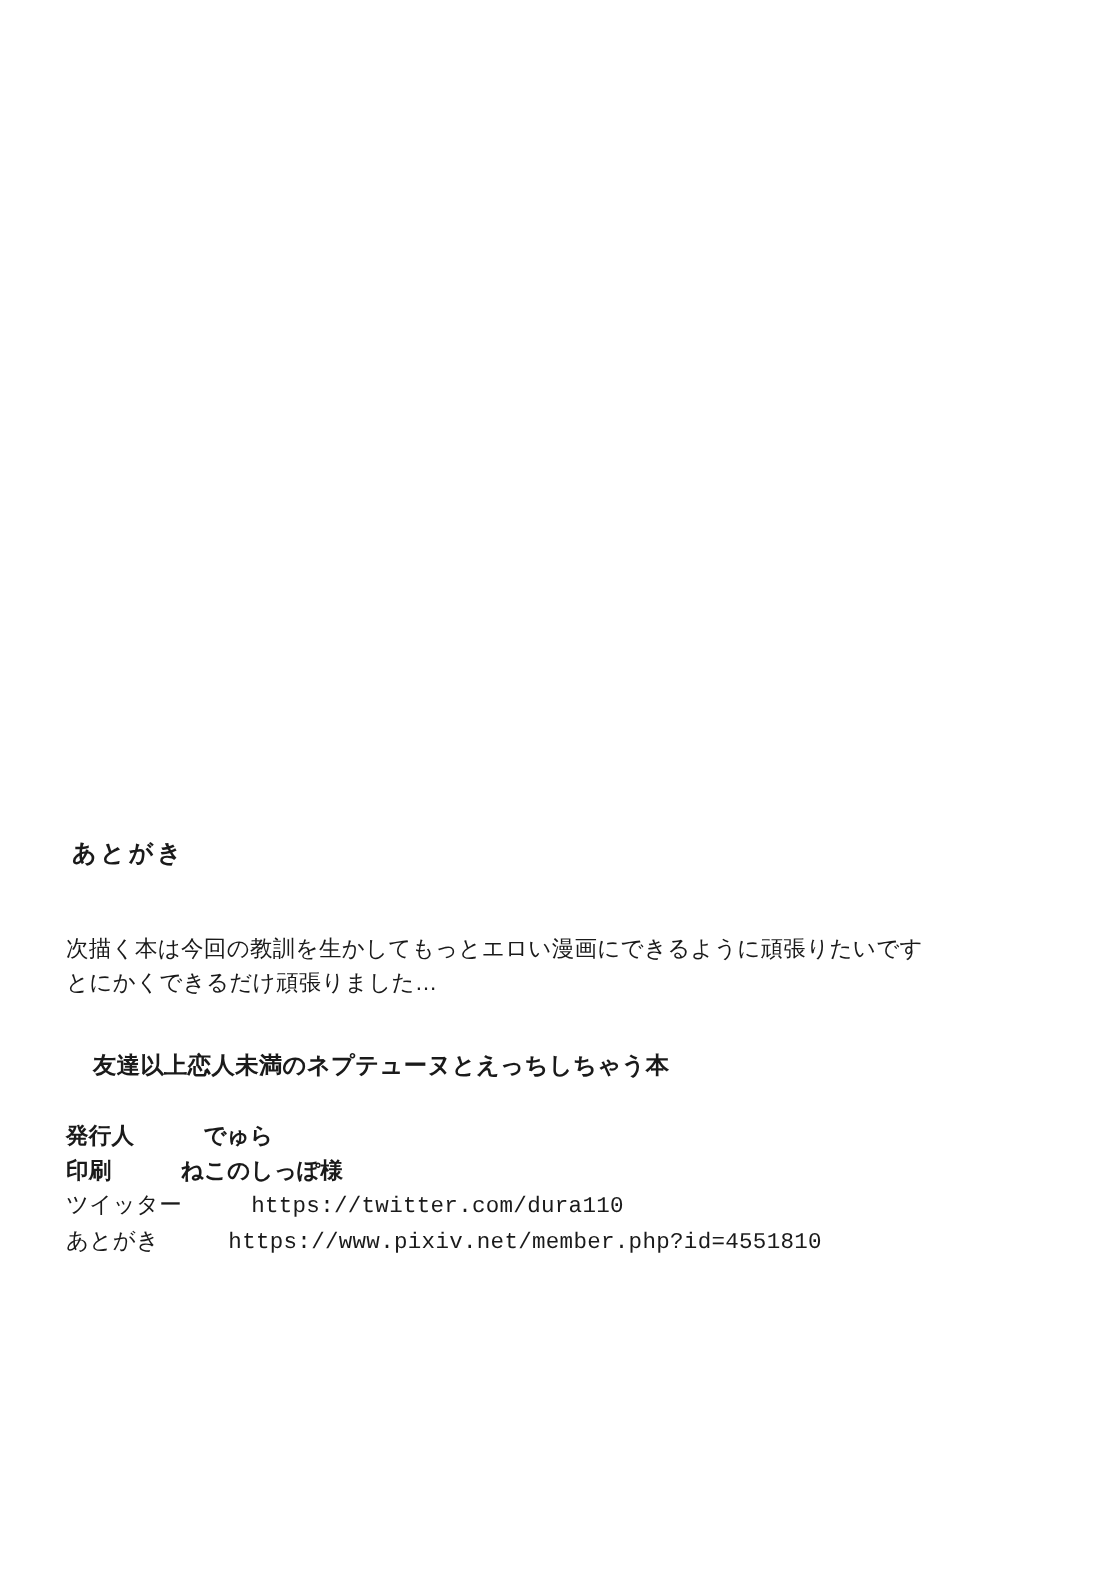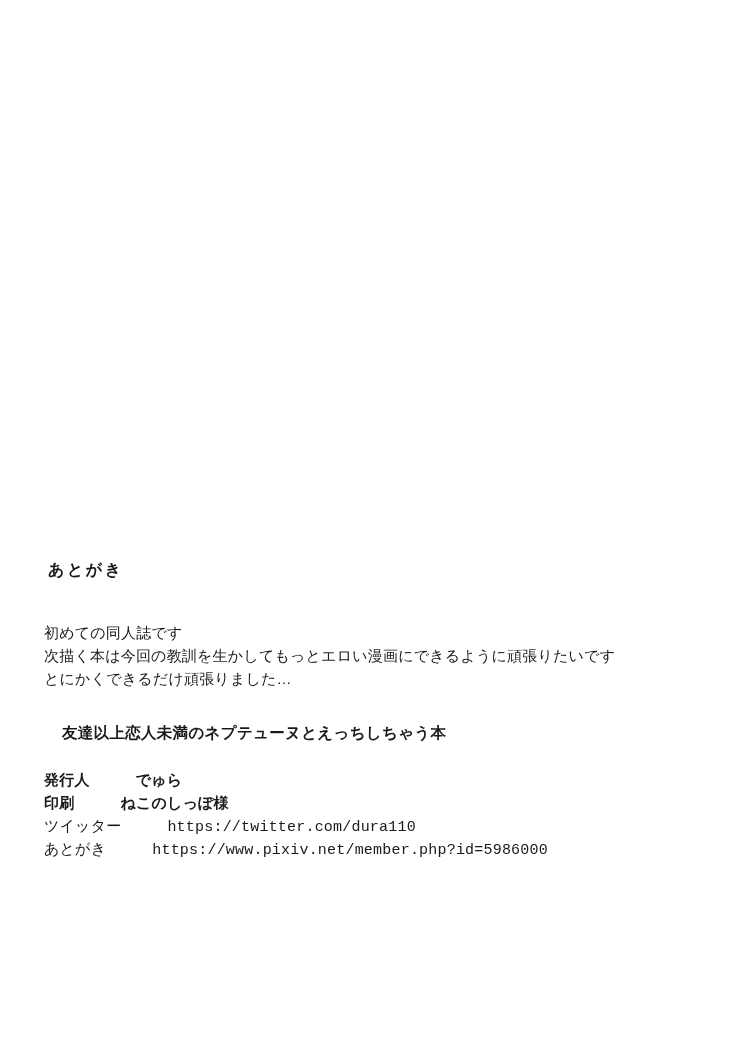--- a/index.html
+++ b/index.html
@@ -69,21 +69,20 @@
 </style>
 </head>
 <body>
 
 <div class="page">
   <div class="colophon">
 
     <div class="afterword-heading">あとがき</div>
 
     <div class="afterword-body">
-      <div>初めての同人誌です</div>
       <div>次描く本は今回の教訓を生かしてもっとエロい漫画にできるように頑張りたいです</div>
       <div>とにかくできるだけ頑張りました…</div>
     </div>
 
     <div class="work-title">友達以上恋人未満のネプテューヌとえっちしちゃう本</div>
 
     <div class="credits">
       <div class="credit-line">
         <span class="label">発行人</span>
         <span>&nbsp;&nbsp;&nbsp;</span>
@@ -95,18 +94,18 @@
         <span class="value">ねこのしっぽ様</span>
       </div>
       <div class="credit-line link">
         <span class="label">ツイッター</span>
         <span>&nbsp;&nbsp;&nbsp;</span>
         <span class="value">https://twitter.com/dura110</span>
       </div>
       <div class="credit-line link">
         <span class="label">あとがき</span>
         <span>&nbsp;&nbsp;&nbsp;</span>
-        <span class="value">https://www.pixiv.net/member.php?id=5986000</span>
+        <span class="value">https://www.pixiv.net/member.php?id=4551810</span>
       </div>
     </div>
 
   </div>
 </div>
 
 </body></html>

